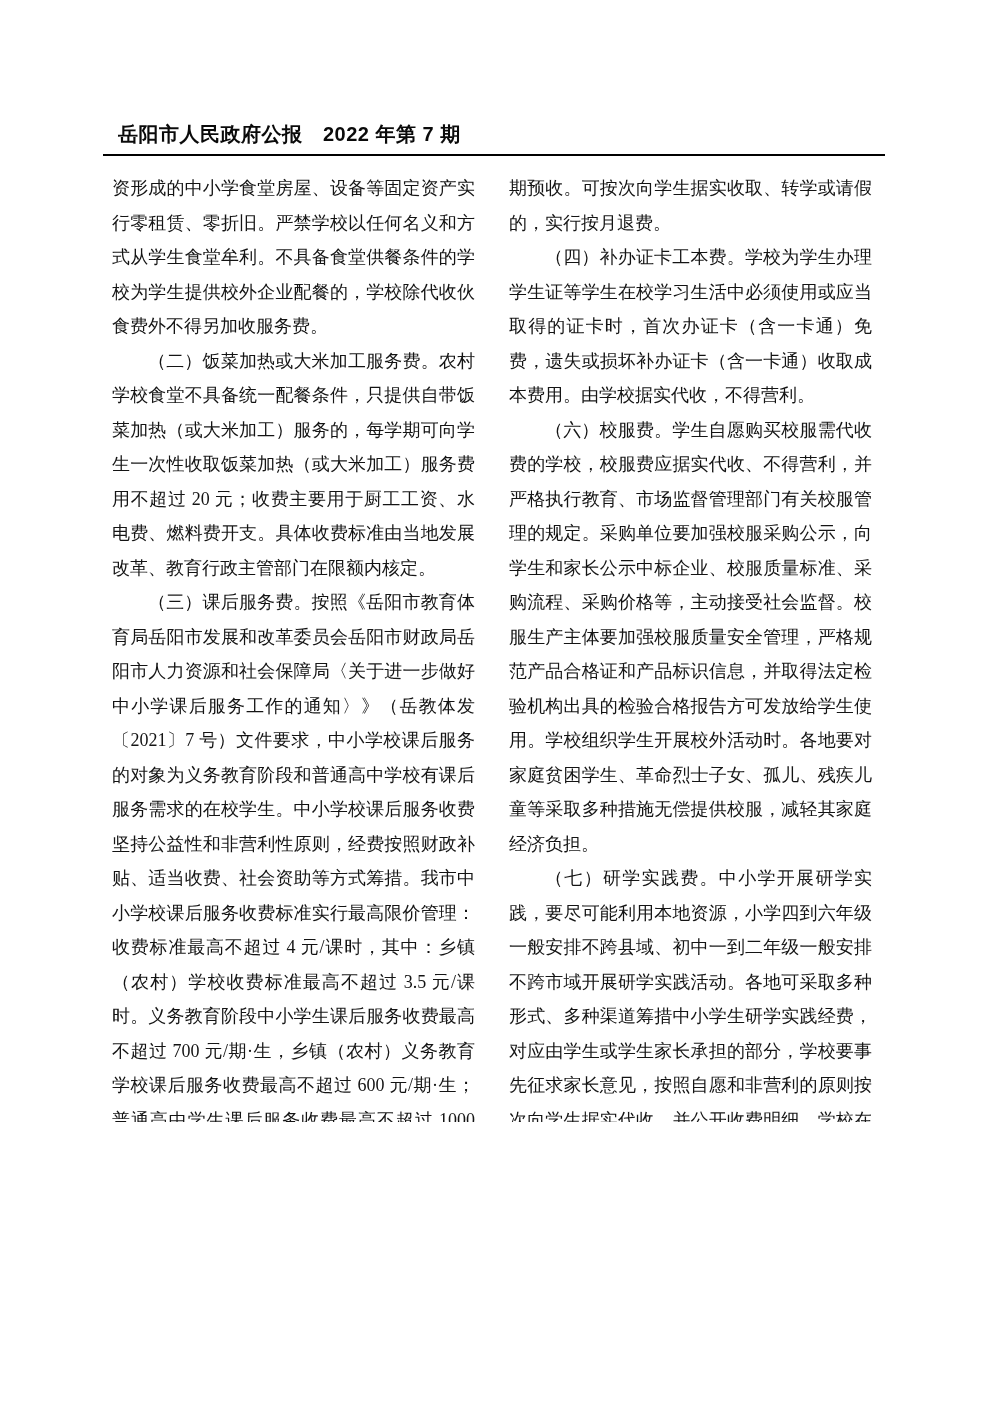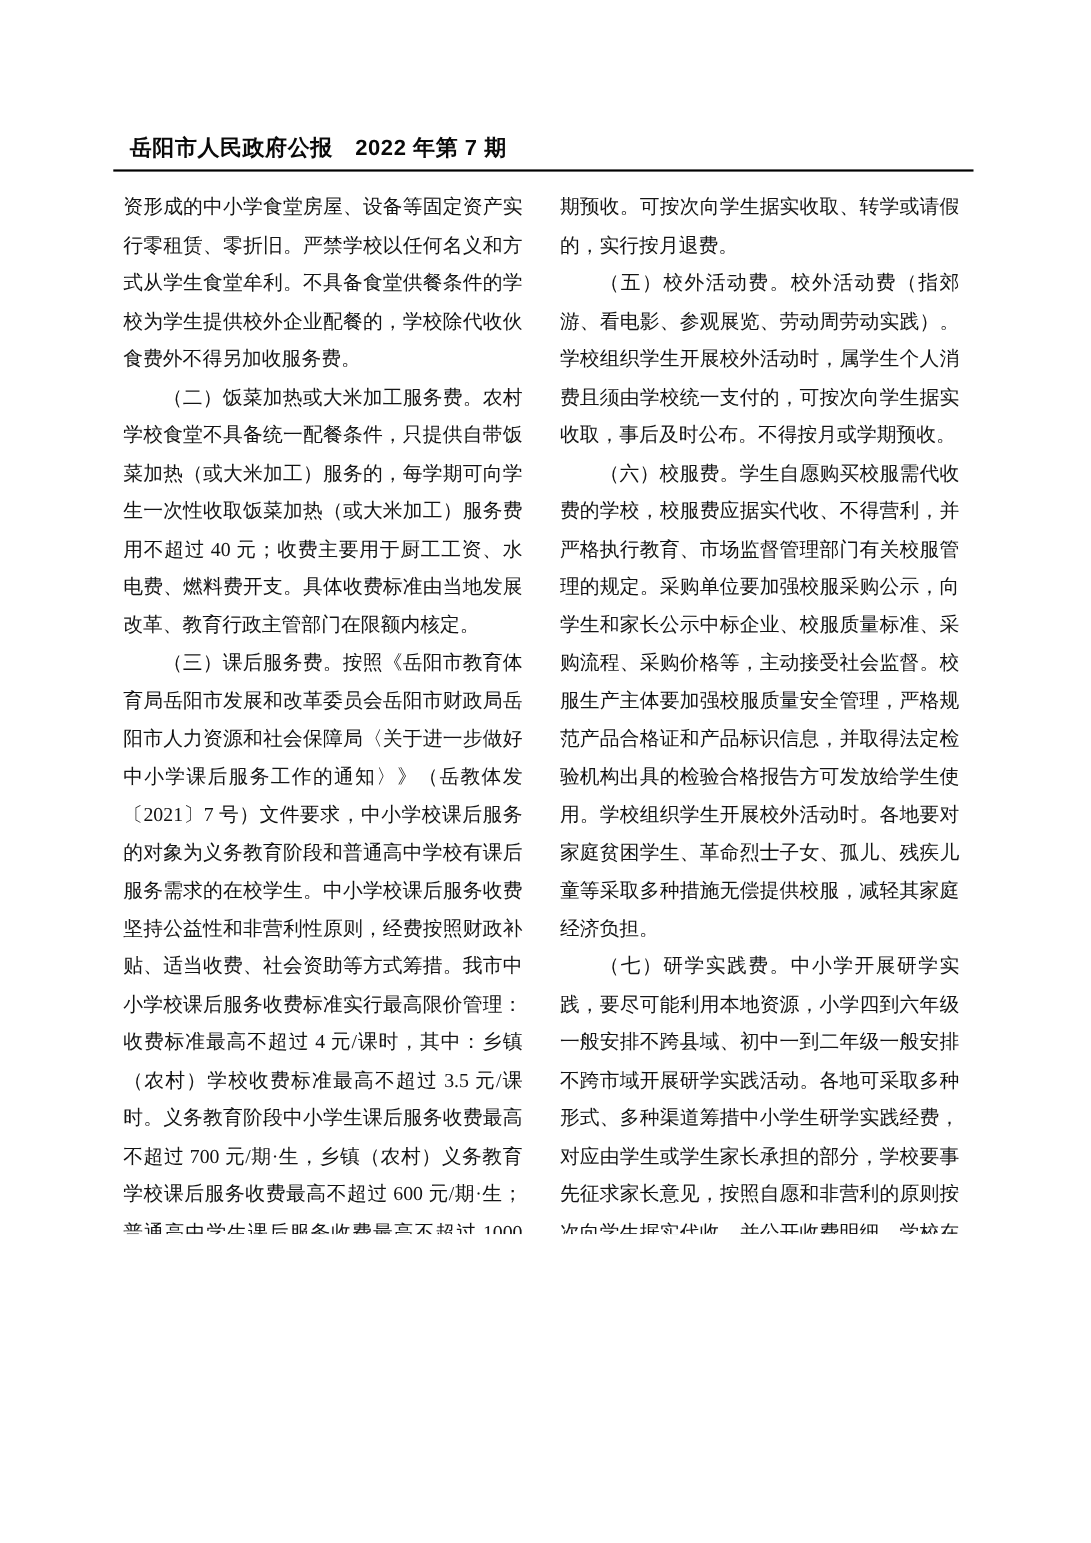--- a/index.html
+++ b/index.html
@@ -75,27 +75,27 @@
 <div class="page">
 
   <div class="header-title">岳阳市人民政府公报　2022 年第 7 期</div>
 
   <div class="header-rule"></div>
 
   <div class="columns">
 
     <section class="col">
       <p class="para">资形成的中小学食堂房屋、设备等固定资产实行零租赁、零折旧。严禁学校以任何名义和方式从学生食堂牟利。不具备食堂供餐条件的学校为学生提供校外企业配餐的，学校除代收伙食费外不得另加收服务费。</p>
-      <p class="para indent">（二）饭菜加热或大米加工服务费。农村学校食堂不具备统一配餐条件，只提供自带饭菜加热（或大米加工）服务的，每学期可向学生一次性收取饭菜加热（或大米加工）服务费用不超过 40 元；收费主要用于厨工工资、水电费、燃料费开支。具体收费标准由当地发展改革、教育行政主管部门在限额内核定。</p>
+      <p class="para indent">（二）饭菜加热或大米加工服务费。农村学校食堂不具备统一配餐条件，只提供自带饭菜加热（或大米加工）服务的，每学期可向学生一次性收取饭菜加热（或大米加工）服务费用不超过 20 元；收费主要用于厨工工资、水电费、燃料费开支。具体收费标准由当地发展改革、教育行政主管部门在限额内核定。</p>
       <p class="para indent">（三）课后服务费。按照《岳阳市教育体育局岳阳市发展和改革委员会岳阳市财政局岳阳市人力资源和社会保障局〈关于进一步做好中小学课后服务工作的通知〉》（岳教体发〔2021〕7 号）文件要求，中小学校课后服务的对象为义务教育阶段和普通高中学校有课后服务需求的在校学生。中小学校课后服务收费坚持公益性和非营利性原则，经费按照财政补贴、适当收费、社会资助等方式筹措。我市中小学校课后服务收费标准实行最高限价管理：收费标准最高不超过 4 元/课时，其中：乡镇（农村）学校收费标准最高不超过 3.5 元/课时。义务教育阶段中小学生课后服务收费最高不超过 700 元/期·生，乡镇（农村）义务教育学校课后服务收费最高不超过 600 元/期·生；普通高中学生课后服务收费最高不超过 1000 元/期·生。各校具体收费标准由同级教育主管部门按“一校一案”审核课后服务方案时一并明确。对建档立卡等家庭困难学生实行免费政策。学校课后服务收费标准一般以一学年为固定期，按学期收取，不得跨学</p>
     </section>
 
     <section class="col">
       <p class="para">期预收。可按次向学生据实收取、转学或请假的，实行按月退费。</p>
-      <p class="para indent">（五）校外活动费。校外活动费（指郊游、看电影、参观展览、劳动周劳动实践）。学校组织学生开展校外活动时，属学生个人消费且须由学校统一支付的，可按次向学生据实收取，事后及时公布。不得按月或学期预收。</p>
+      <p class="para indent">（四）补办证卡工本费。学校为学生办理学生证等学生在校学习生活中必须使用或应当取得的证卡时，首次办证卡（含一卡通）免费，遗失或损坏补办证卡（含一卡通）收取成本费用。由学校据实代收，不得营利。</p>
       <p class="para indent">（六）校服费。学生自愿购买校服需代收费的学校，校服费应据实代收、不得营利，并严格执行教育、市场监督管理部门有关校服管理的规定。采购单位要加强校服采购公示，向学生和家长公示中标企业、校服质量标准、采购流程、采购价格等，主动接受社会监督。校服生产主体要加强校服质量安全管理，严格规范产品合格证和产品标识信息，并取得法定检验机构出具的检验合格报告方可发放给学生使用。学校组织学生开展校外活动时。各地要对家庭贫困学生、革命烈士子女、孤儿、残疾儿童等采取多种措施无偿提供校服，减轻其家庭经济负担。</p>
       <p class="para indent">（七）研学实践费。中小学开展研学实践，要尽可能利用本地资源，小学四到六年级一般安排不跨县域、初中一到二年级一般安排不跨市域开展研学实践活动。各地可采取多种形式、多种渠道筹措中小学生研学实践经费，对应由学生或学生家长承担的部分，学校要事先征求家长意见，按照自愿和非营利的原则按次向学生据实代收，并公开收费明细。学校在开展研学</p>
     </section>
 
   </div>
 
   <div class="page-number">32</div>
 
 </div>
 

